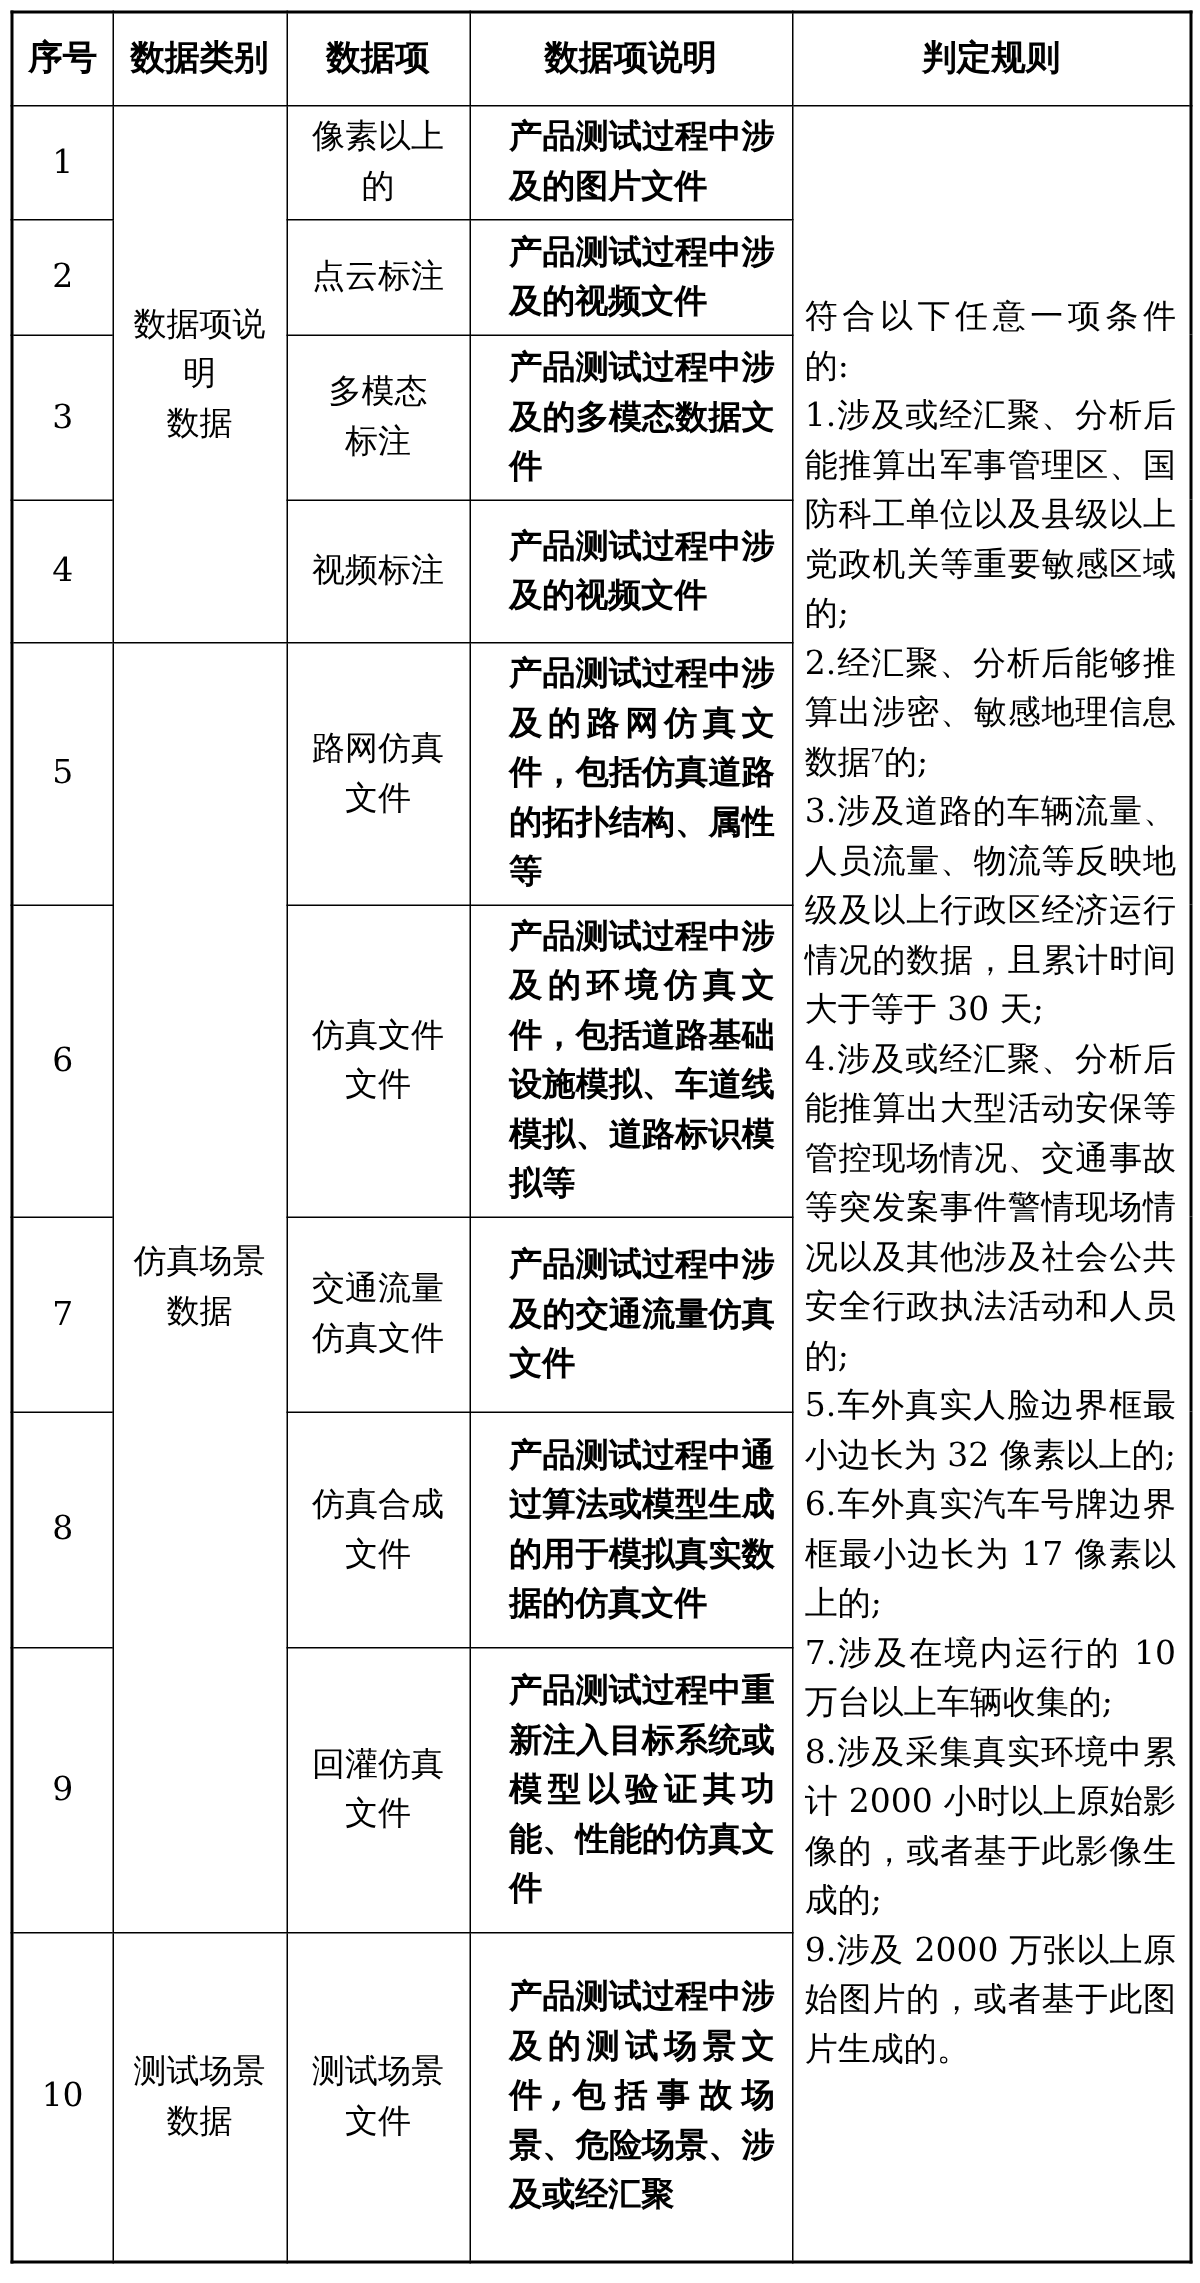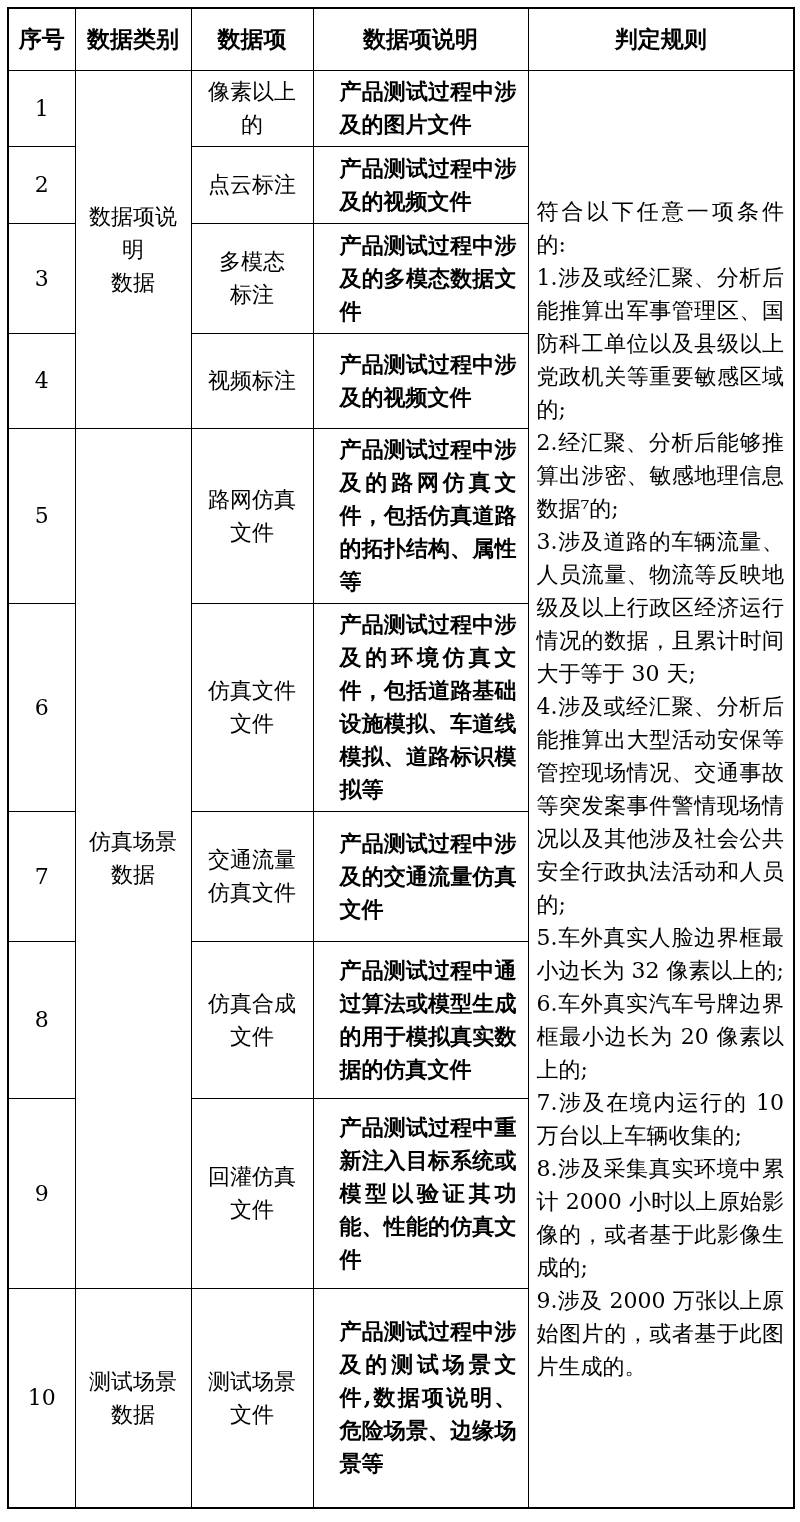--- a/index.html
+++ b/index.html
@@ -89,21 +89,21 @@
         <td class="cell-item">像素以上的</td>
         <td class="cell-desc">产品测试过程中涉及的图片文件</td>
         <td class="cell-rules" rowspan="10">
           <div class="rules-text">
             <div>符合以下任意一项条件的:</div>
             <div>1.涉及或经汇聚、分析后能推算出军事管理区、国防科工单位以及县级以上党政机关等重要敏感区域的;</div>
             <div>2.经汇聚、分析后能够推算出涉密、敏感地理信息数据⁷的;</div>
             <div>3.涉及道路的车辆流量、人员流量、物流等反映地级及以上行政区经济运行情况的数据，且累计时间大于等于 30 天;</div>
             <div>4.涉及或经汇聚、分析后能推算出大型活动安保等管控现场情况、交通事故等突发案事件警情现场情况以及其他涉及社会公共安全行政执法活动和人员的;</div>
             <div>5.车外真实人脸边界框最小边长为 32 像素以上的;</div>
-            <div>6.车外真实汽车号牌边界框最小边长为 20 像素以上的;</div>
+            <div>6.车外真实汽车号牌边界框最小边长为 17 像素以上的;</div>
             <div>7.涉及在境内运行的 10 万台以上车辆收集的;</div>
             <div>8.涉及采集真实环境中累计 2000 小时以上原始影像的，或者基于此影像生成的;</div>
             <div>9.涉及 2000 万张以上原始图片的，或者基于此图片生成的。</div>
           </div>
         </td>
       </tr>
       <tr style="height:77px">
         <td class="cell-no">2</td>
         <td class="cell-item">点云标注</td>
         <td class="cell-desc">产品测试过程中涉及的视频文件</td>
@@ -150,17 +150,17 @@
         <td class="cell-item">回灌仿真
 文件</td>
         <td class="cell-desc">产品测试过程中重新注入目标系统或模型以验证其功能、性能的仿真文件</td>
       </tr>
       <tr style="height:220px">
         <td class="cell-no">10</td>
         <td class="cell-category">测试场景
 数据</td>
         <td class="cell-item">测试场景
 文件</td>
-        <td class="cell-desc">产品测试过程中涉及的测试场景文件,数据项说明、危险场景、边缘场景等</td>
+        <td class="cell-desc">产品测试过程中涉及的测试场景文件,包括事故场景、危险场景、涉及或经汇聚</td>
       </tr>
     </tbody>
   </table>
 </div>
 
 </body></html>

